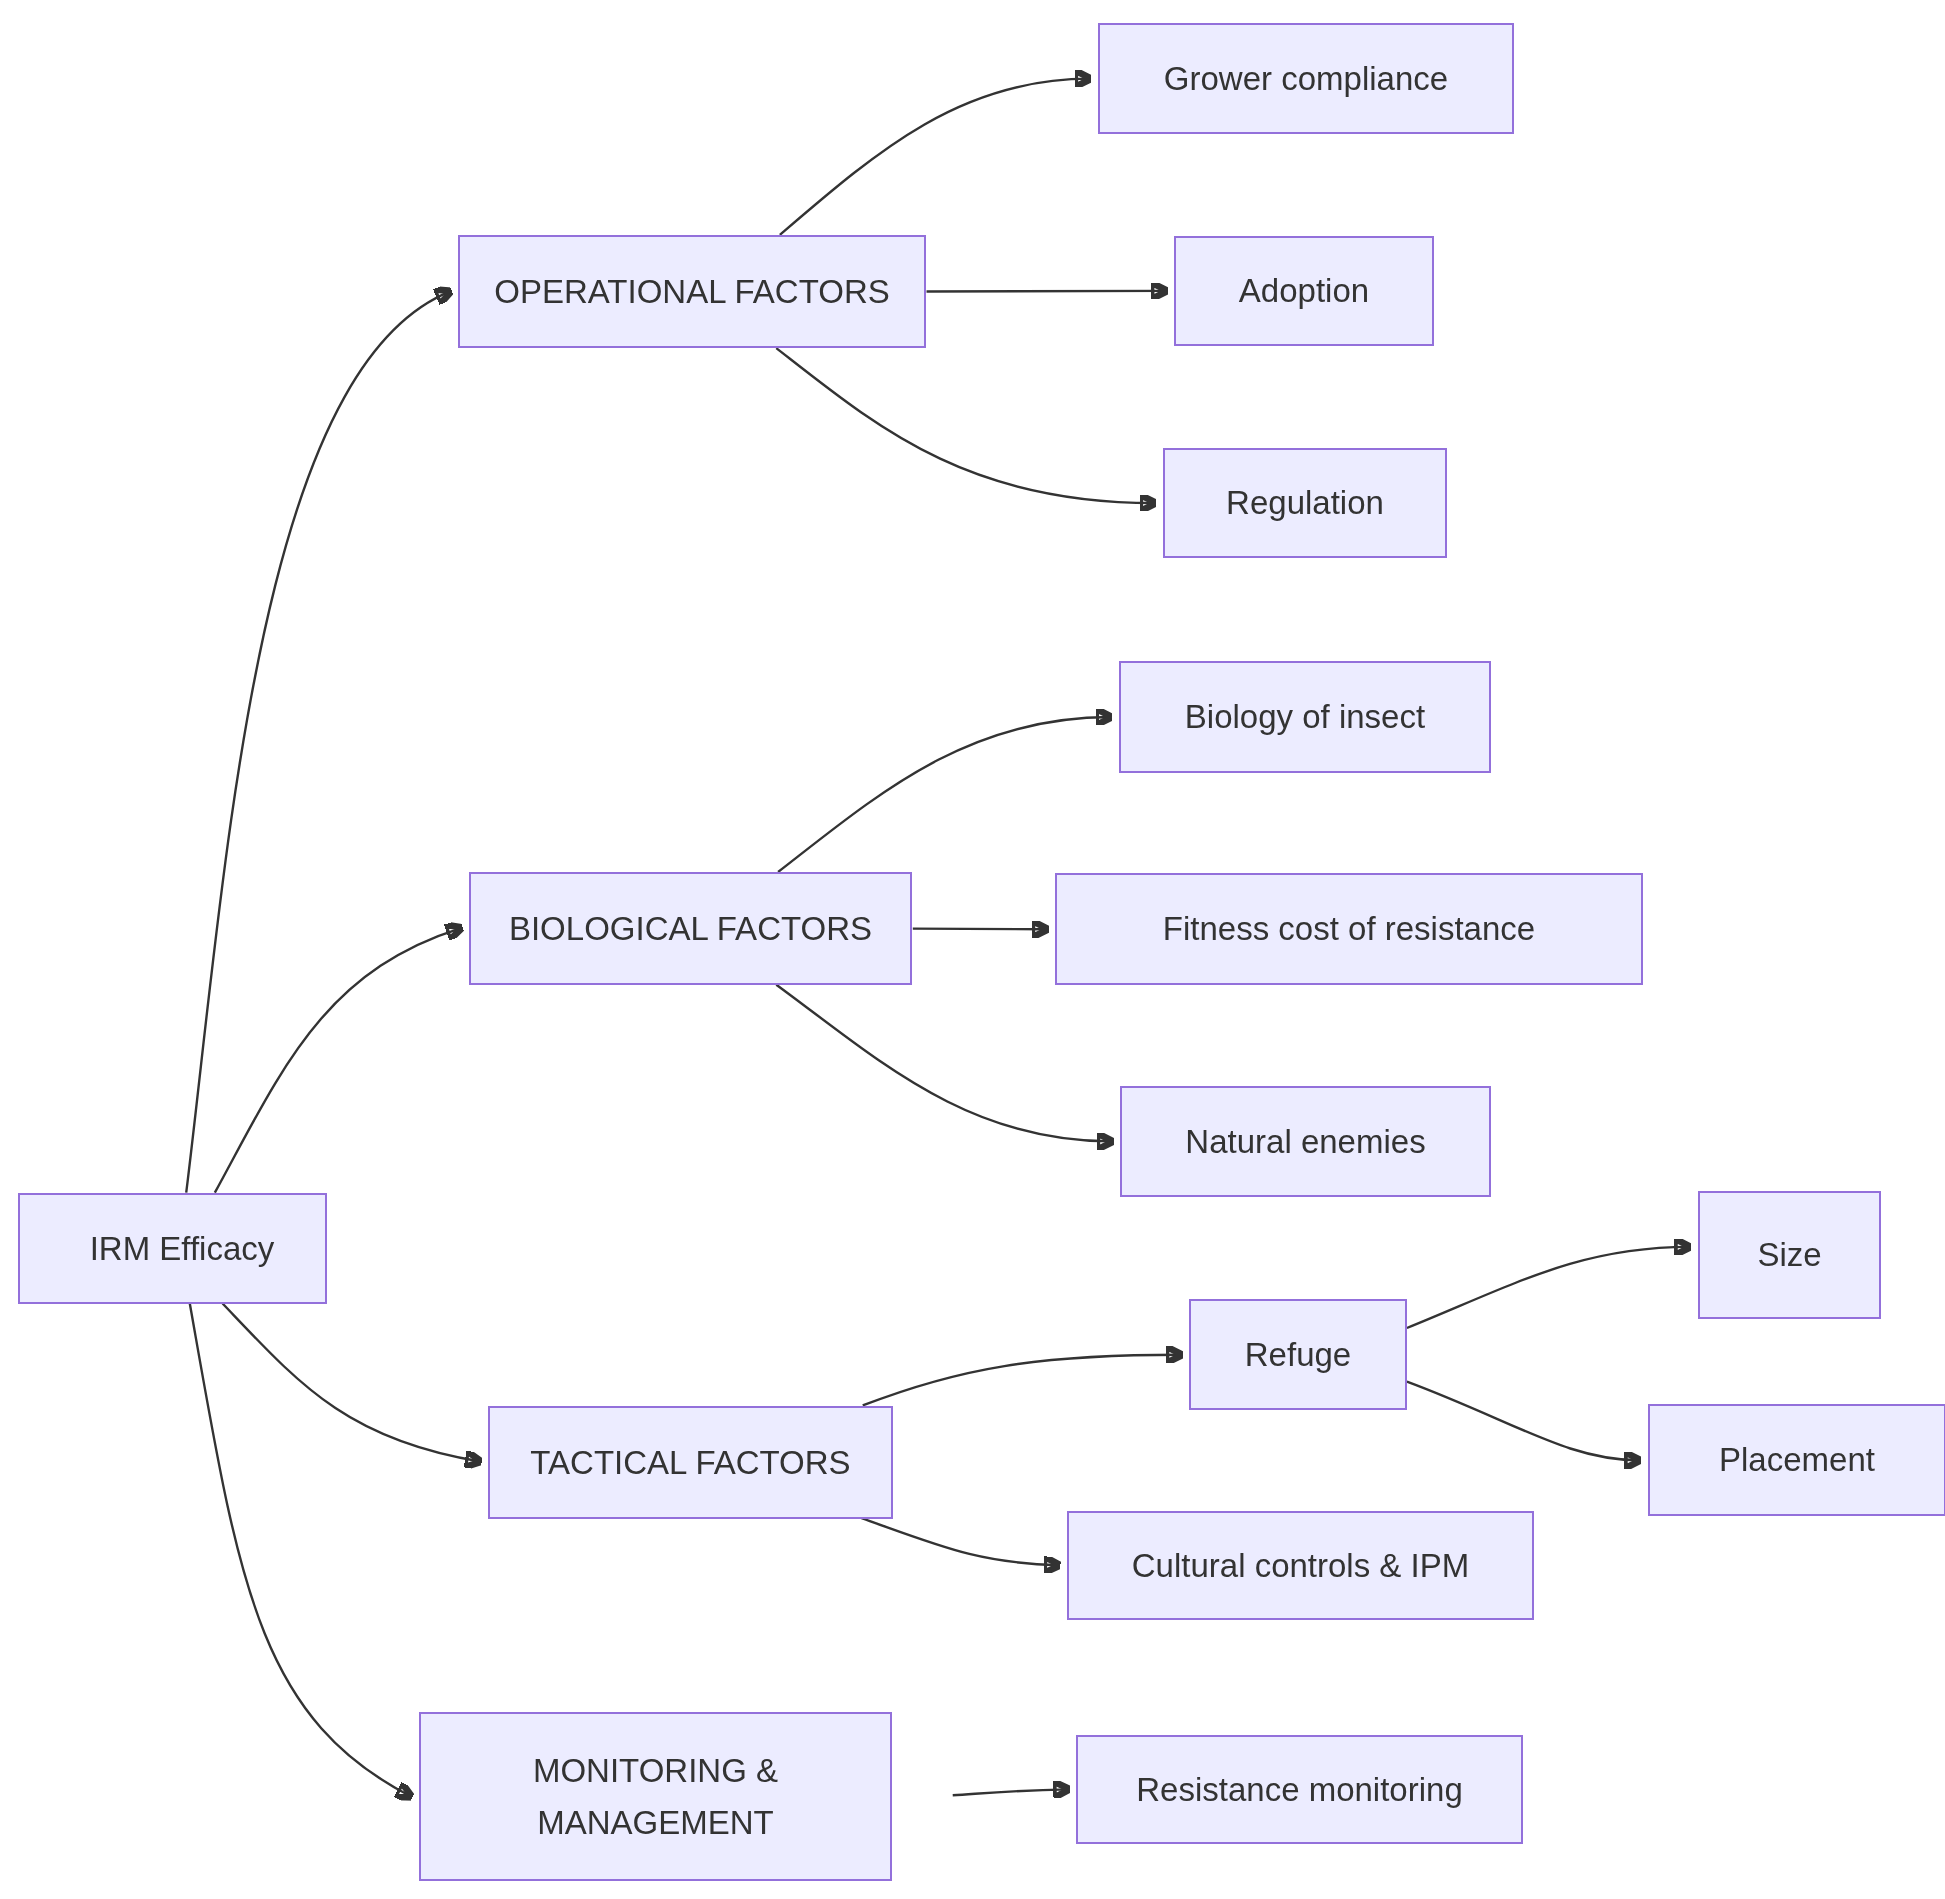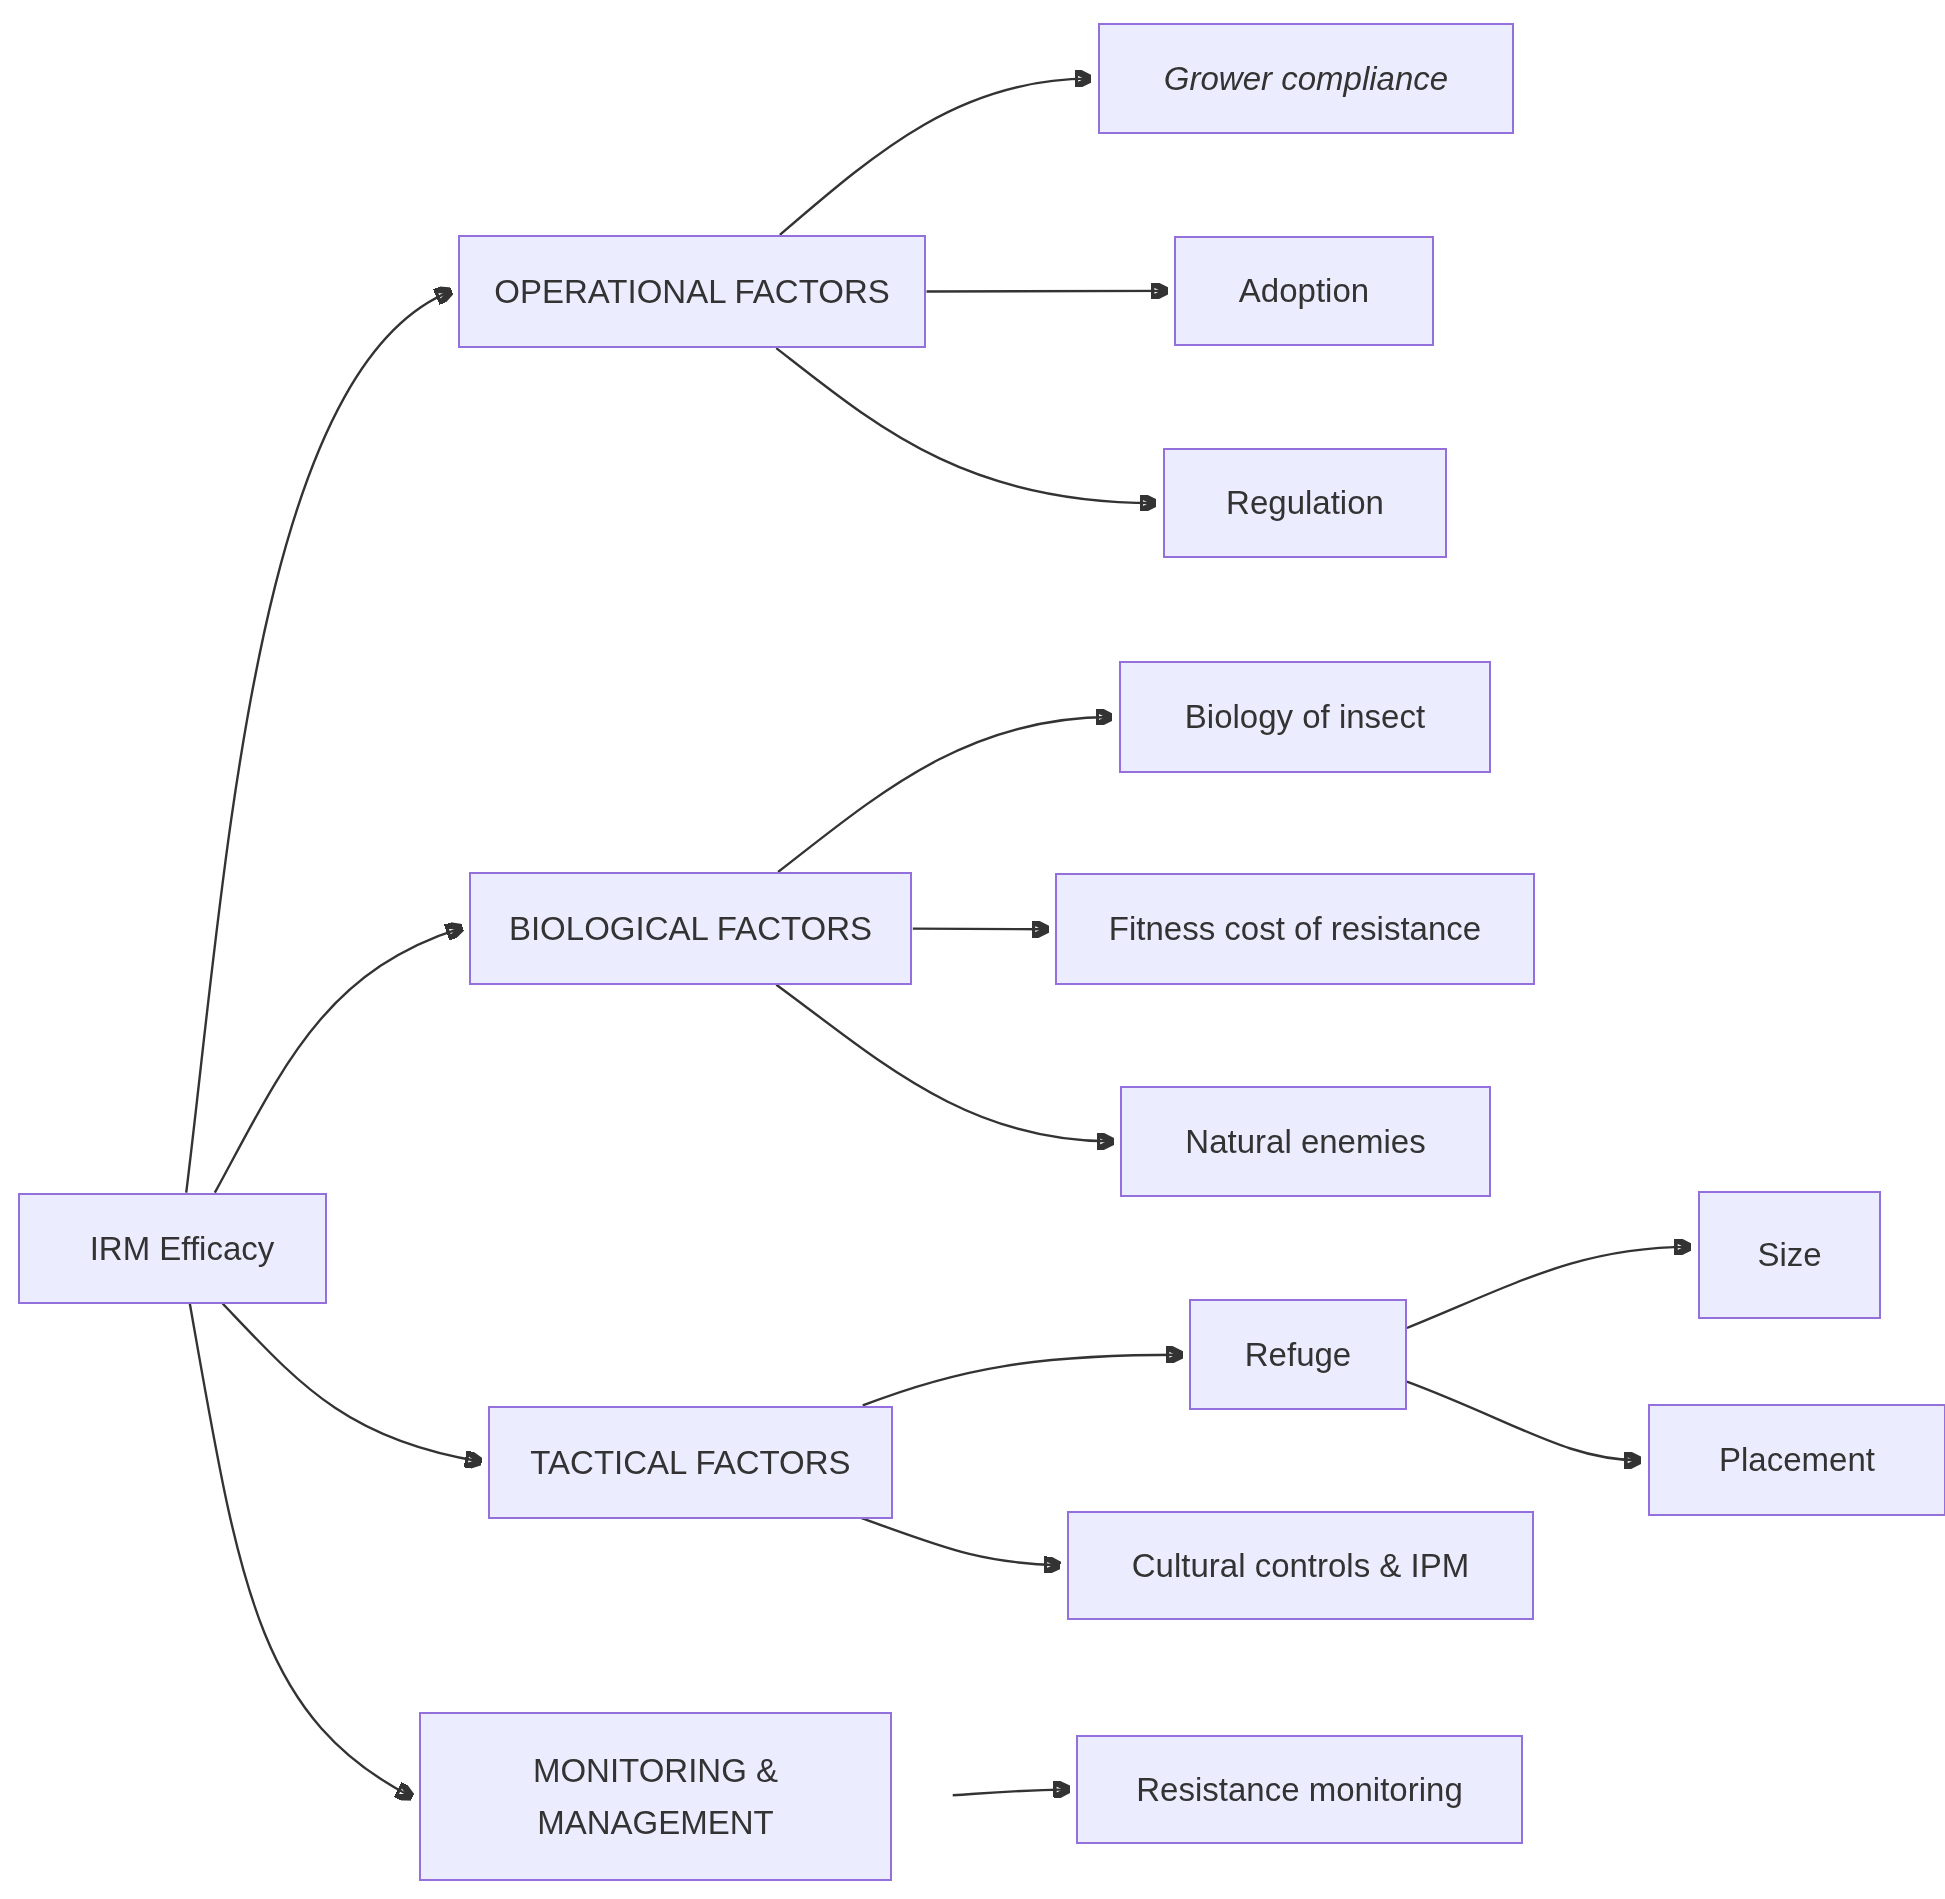--- a/index.html
+++ b/index.html
@@ -60,31 +60,31 @@
     <path d="M1445 2547 C1580 2595, 1640 2622, 1776 2626" marker-end="url(#arrow)"></path>
     <path d="M2360 2228 C2540 2155, 2650 2092, 2834 2092" marker-end="url(#arrow)"></path>
     <path d="M2360 2318 C2540 2385, 2630 2450, 2750 2450" marker-end="url(#arrow)"></path>
     <path d="M1598 3012 C1660 3008, 1700 3004, 1792 3002" marker-end="url(#arrow)"></path>
   </svg>
 
   <div class="node" style="left:18px; top:1193px; width:309px; height:111px;padding-left:19px;">IRM Efficacy</div>
 
   <div class="node" style="left:458px; top:235px; width:468px; height:113px;">OPERATIONAL FACTORS</div>
 
-  <div class="node" style="left:1098px; top:23px; width:416px; height:111px;font-style:italic;">Grower compliance</div>
+  <div class="node" style="left:1098px; top:23px; width:416px; height:111px;">Grower compliance</div>
 
   <div class="node" style="left:1174px; top:236px; width:260px; height:110px;">Adoption</div>
 
   <div class="node" style="left:1163px; top:448px; width:284px; height:110px;">Regulation</div>
 
   <div class="node" style="left:469px; top:872px; width:443px; height:113px;">BIOLOGICAL FACTORS</div>
 
   <div class="node" style="left:1119px; top:661px; width:372px; height:112px;">Biology of insect</div>
 
-  <div class="node" style="left:1055px; top:873px; width:480px; height:112px;">Fitness cost of resistance</div>
+  <div class="node" style="left:1055px; top:873px; width:588px; height:112px;">Fitness cost of resistance</div>
 
   <div class="node" style="left:1120px; top:1086px; width:371px; height:111px;">Natural enemies</div>
 
   <div class="node" style="left:488px; top:1406px; width:405px; height:113px;">TACTICAL FACTORS</div>
 
   <div class="node" style="left:1189px; top:1299px; width:218px; height:111px;">Refuge</div>
 
   <div class="node" style="left:1698px; top:1191px; width:183px; height:128px;">Size</div>
 
   <div class="node" style="left:1648px; top:1404px; width:298px; height:112px;">Placement</div>

